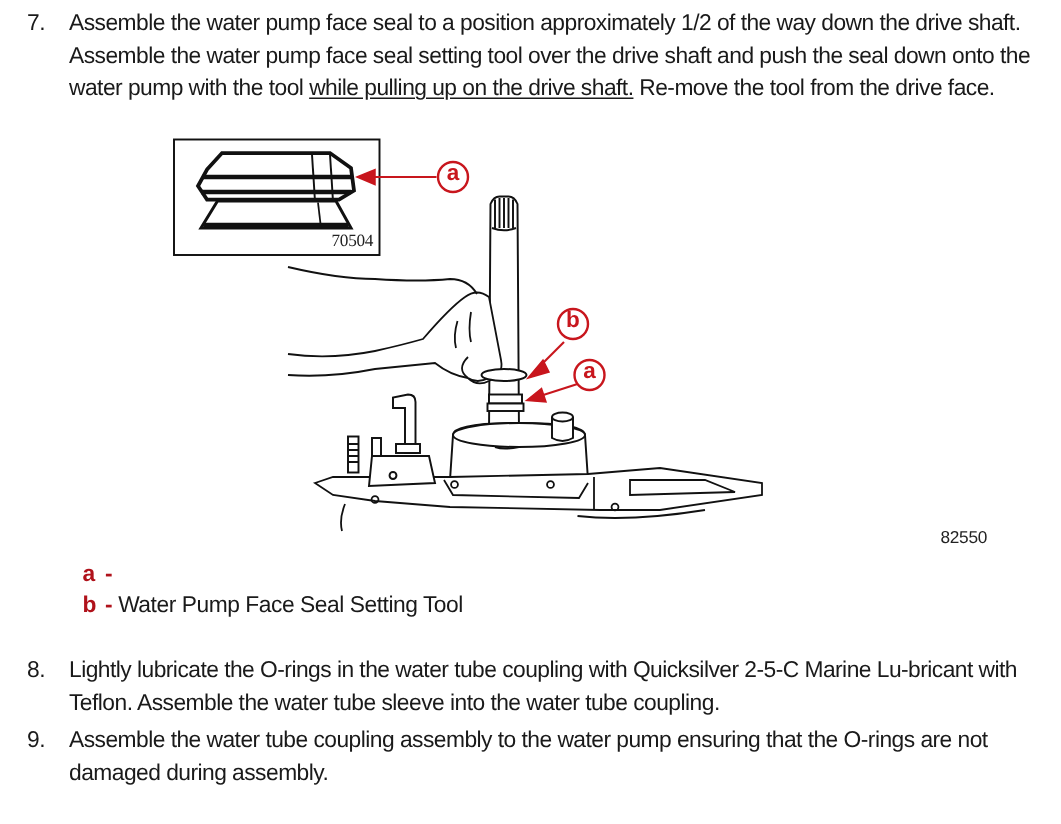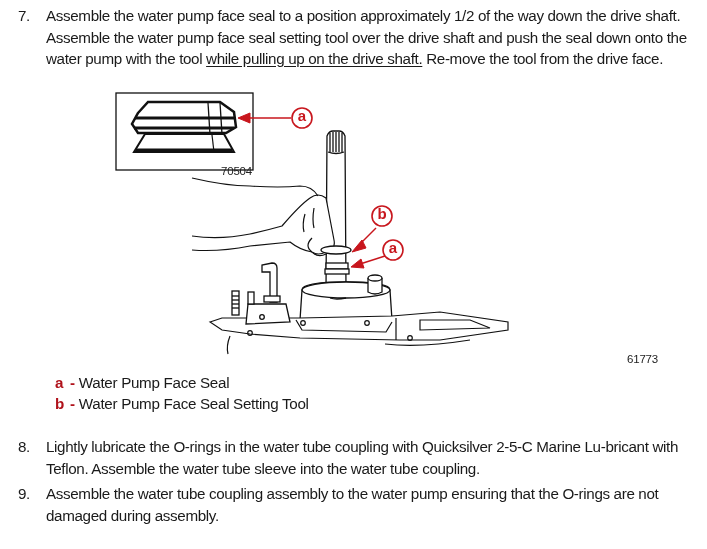--- a/index.html
+++ b/index.html
@@ -44,21 +44,21 @@
       width: 707px;
       height: 549px;
       pointer-events: none;
     }
     .fig-code {
       position: absolute;
       font-size: 11.5px;
       color: #222;
       letter-spacing: -0.2px;
     }
-    #inset-code { left: 221px; top: 165px; }
+    #inset-code { left: 221px; top: 155px; font-family: Liberation Serif, serif; }
     #main-code { left: 627px; top: 353px; }
 
     .legend {
       position: absolute;
       left: 55px;
       top: 372px;
       font-size: 15.2px;
       line-height: 21px;
       letter-spacing: -0.3px;
     }
@@ -173,27 +173,26 @@
     <rect x="248" y="292" width="6" height="12"></rect>
     <circle cx="262" cy="317" r="2.3"></circle>
   </g>
 </svg>
 
 <div style="position:absolute;left:296px;top:107px;width:12px;text-align:center;font-size:15px;font-weight:bold;color:#c8161d;">a</div>
 <div style="position:absolute;left:376px;top:205px;width:12px;text-align:center;font-size:15px;font-weight:bold;color:#c8161d;">b</div>
 <div style="position:absolute;left:387px;top:239px;width:12px;text-align:center;font-size:15px;font-weight:bold;color:#c8161d;">a</div>
 
 <div class="fig-code" id="inset-code">70504</div>
-<div class="fig-code" id="main-code">61773</div>
+<div class="fig-code" id="main-code">82550</div>
 
 <div class="legend">
   <div class="legend-row">
     <span class="legend-key">a</span>
     <span class="legend-dash">-</span>
-    <span>Water Pump Face Seal</span>
   </div>
   <div class="legend-row">
     <span class="legend-key">b</span>
     <span class="legend-dash">-</span>
     <span>Water Pump Face Seal Setting Tool</span>
   </div>
 </div>
 
 <div class="step" id="step8">
   <span class="num">8.</span>

